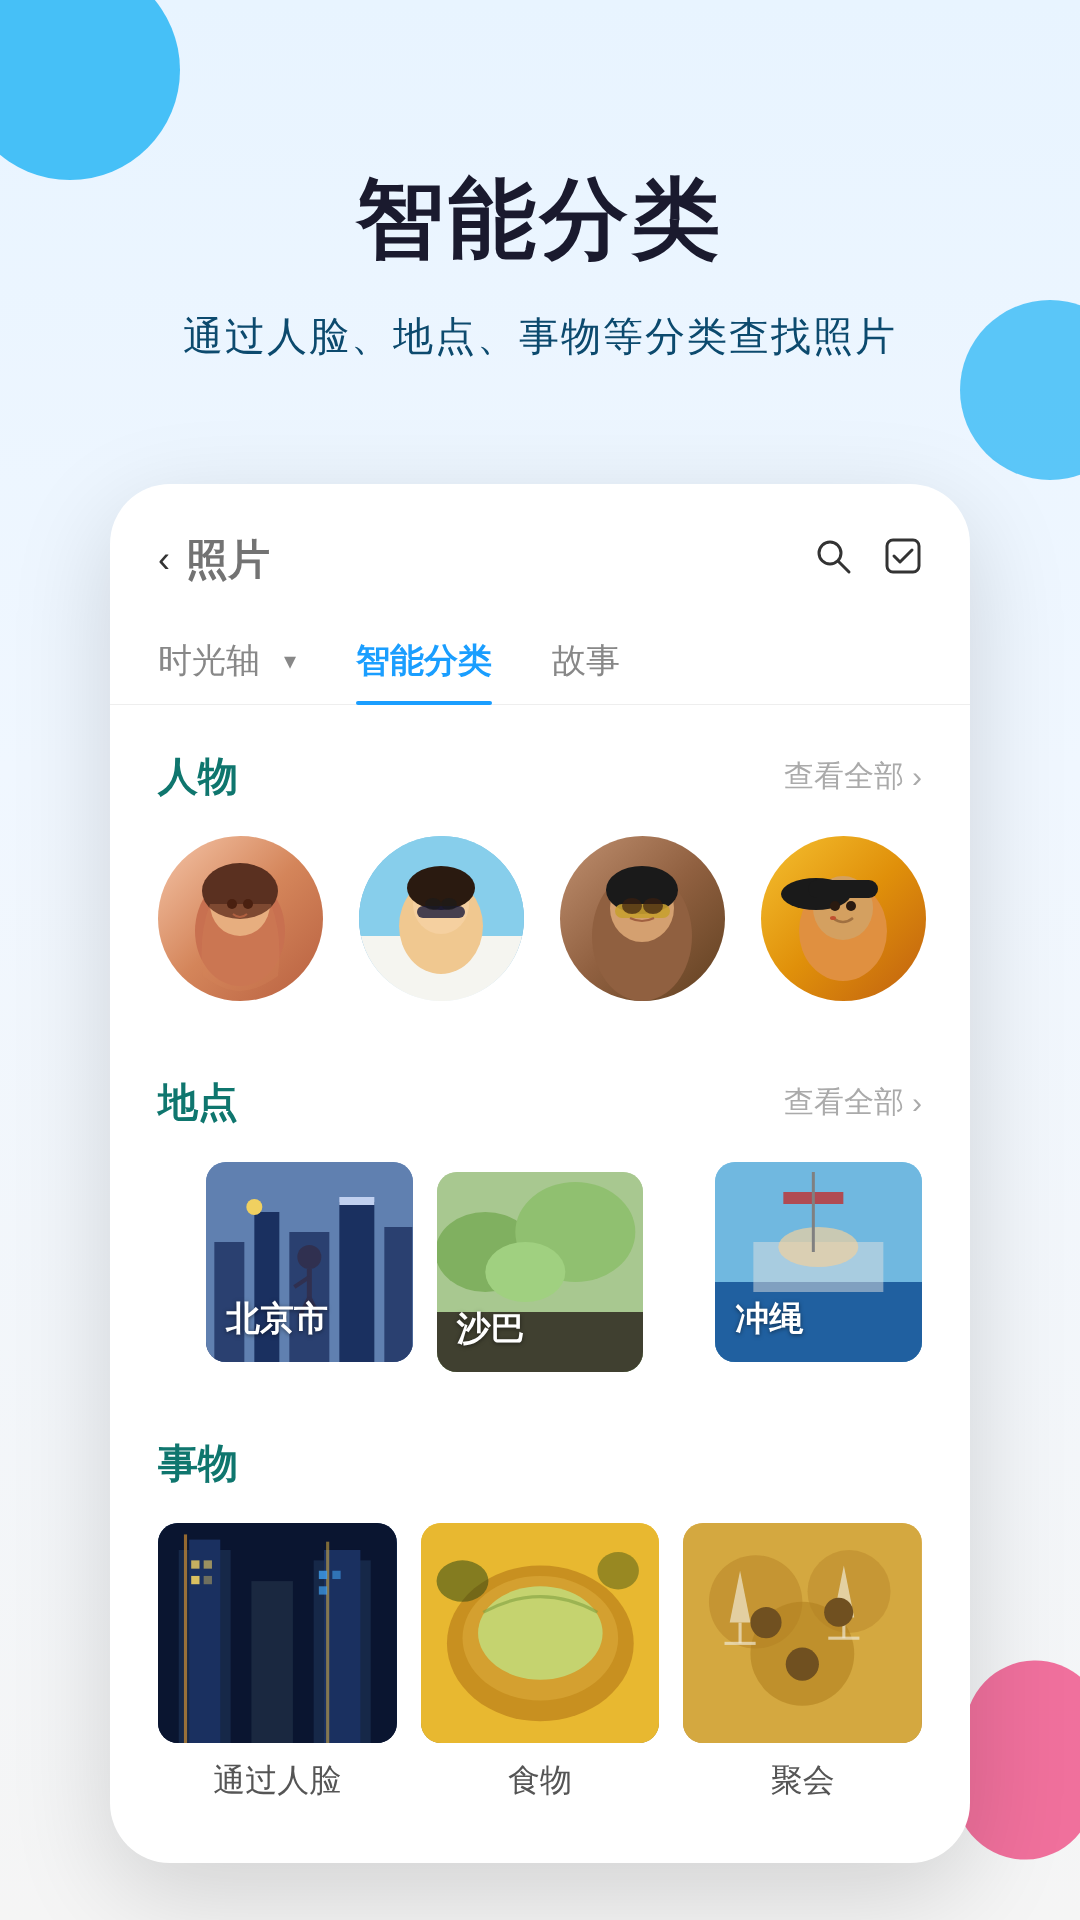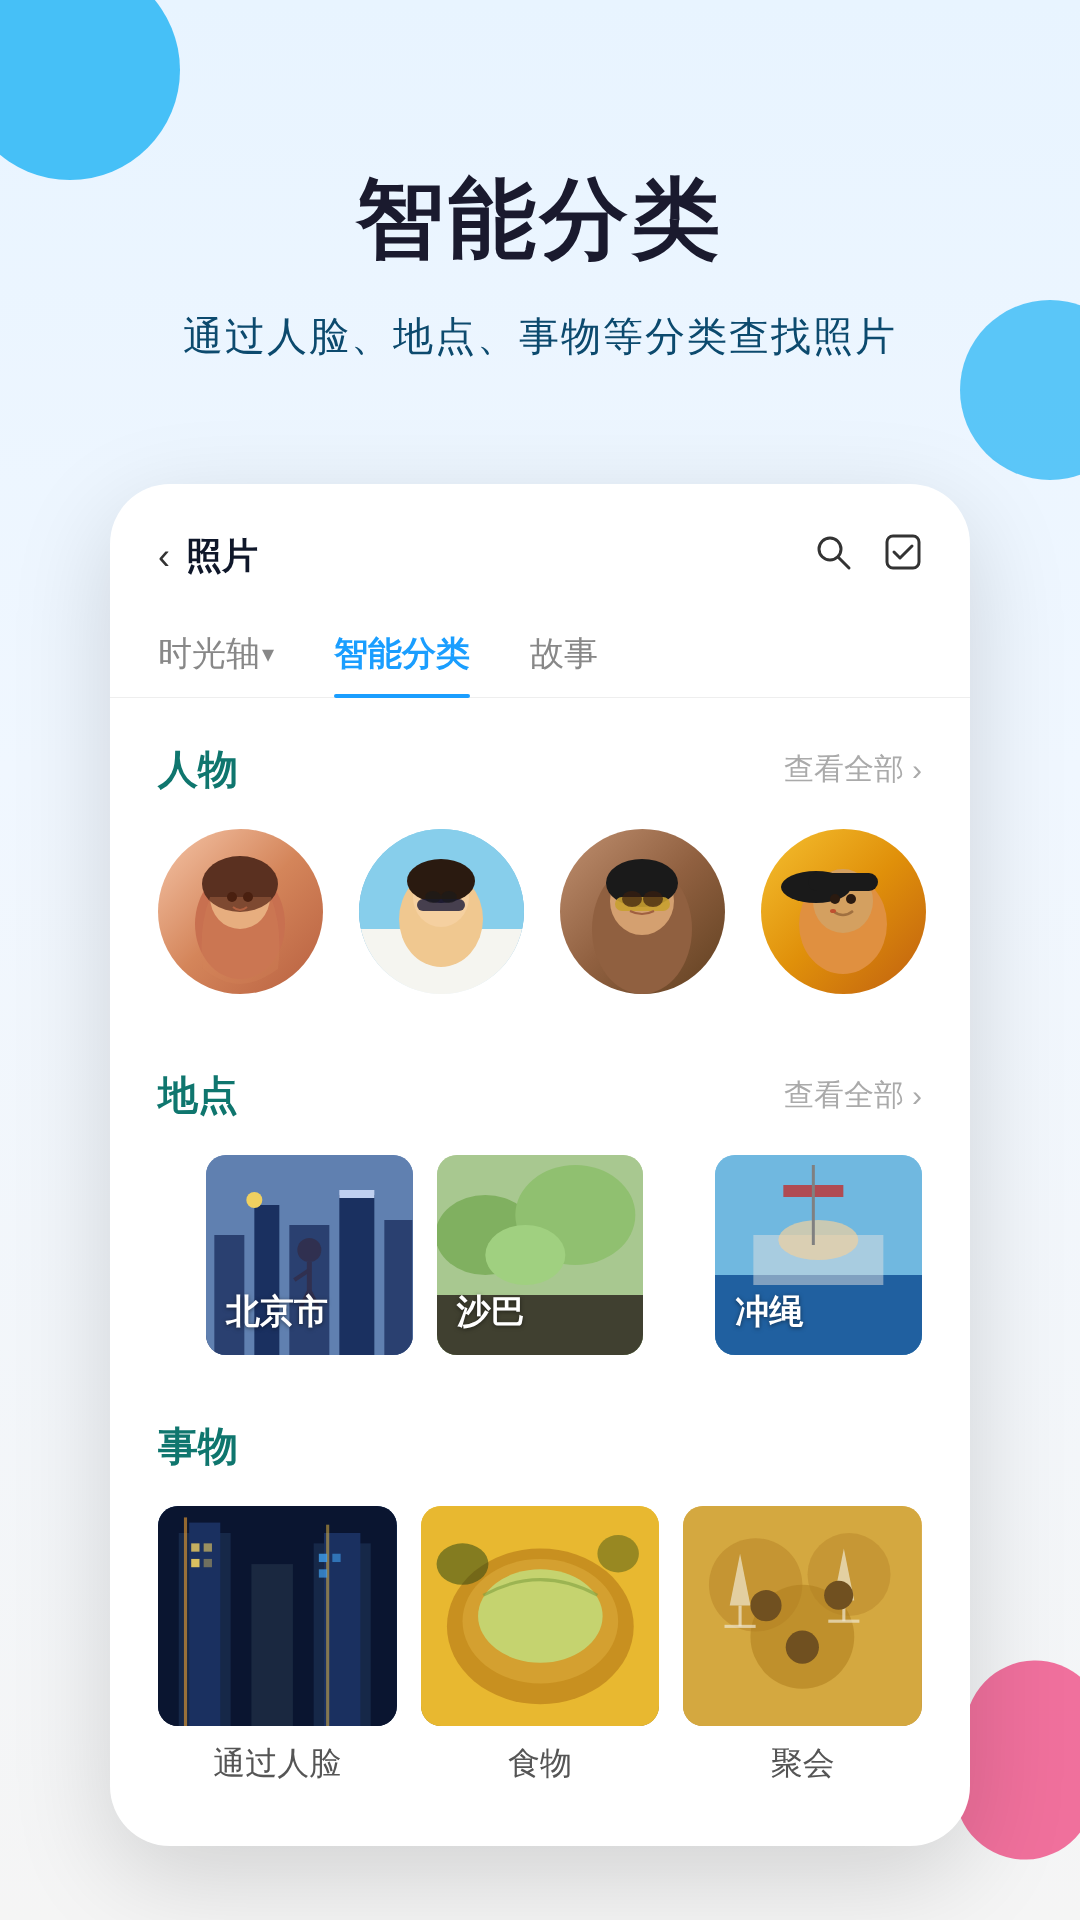--- a/index.html
+++ b/index.html
@@ -98,23 +98,23 @@
       align-items: center;
       gap: 16px;
     }
 
     .back-icon {
       font-size: 36px;
       color: #333;
     }
 
     .header-title {
-      font-size: 36px;
+      font-size: 42px;
       font-weight: 600;
-      color: #0f172a;
+      color: #737373;
     }
 
     .header-icons {
       display: flex;
       gap: 32px;
     }
 
     .header-icon {
       font-size: 38px;
       color: #333;
@@ -151,21 +151,21 @@
       left: 0;
       right: 0;
       height: 4px;
       background: #1a9eff;
       border-radius: 2px;
     }
 
     .tab-dropdown {
       display: flex;
       align-items: center;
-      gap: 2px;
+      gap: 24px;
     }
 
     .dropdown-arrow {
       font-size: 24px;
       color: #888;
     }
 
     
     .section {
       padding: 44px 48px 20px;
@@ -415,21 +415,21 @@
 
           <ellipse cx="115" cy="95" rx="12" ry="12" fill="#303050"></ellipse>
           <line x1="115" y1="107" x2="115" y2="135" stroke="#303050" stroke-width="5"></line>
           <line x1="115" y1="115" x2="100" y2="125" stroke="#303050" stroke-width="4"></line>
           <line x1="115" y1="135" x2="105" y2="155" stroke="#303050" stroke-width="4"></line>
           <line x1="115" y1="135" x2="125" y2="155" stroke="#303050" stroke-width="4"></line>
         </svg>
         <span class="location-label">北京市</span>
       </div>
 
-      <div class="location-card location-bg-2" style="background: linear-gradient(180deg, #c8d8b0 0%, #70a060 50%, #304020 100%); position:relative; overflow:hidden;">
+      <div class="location-card location-bg-2" style="background: linear-gradient(180deg, #c8d8b0 0%, #70a060 50%, #304020 100%); position:relative; overflow:hidden;margin-top:10px;">
         <svg width="100%" height="200" viewBox="0 0 230 200" style="position:absolute;top:0;left:0;" preserveAspectRatio="xMidYMid slice">
           <rect width="230" height="200" fill="#a8c890"></rect>
           <ellipse cx="60" cy="80" rx="50" ry="40" fill="#80b060"></ellipse>
           <ellipse cx="150" cy="60" rx="60" ry="50" fill="#90c070"></ellipse>
           <ellipse cx="100" cy="100" rx="40" ry="30" fill="#a0d080"></ellipse>
           <rect x="0" y="140" width="230" height="60" fill="#404030"></rect>
           <circle cx="80" cy="50" rx="15" ry="15" fill="#f0f0e0" opacity="0.5"></circle>
           <circle cx="150" cy="30" rx="20" ry="20" fill="#f0f0e0" opacity="0.3"></circle>
         </svg>
         <span class="location-label">沙巴</span>

